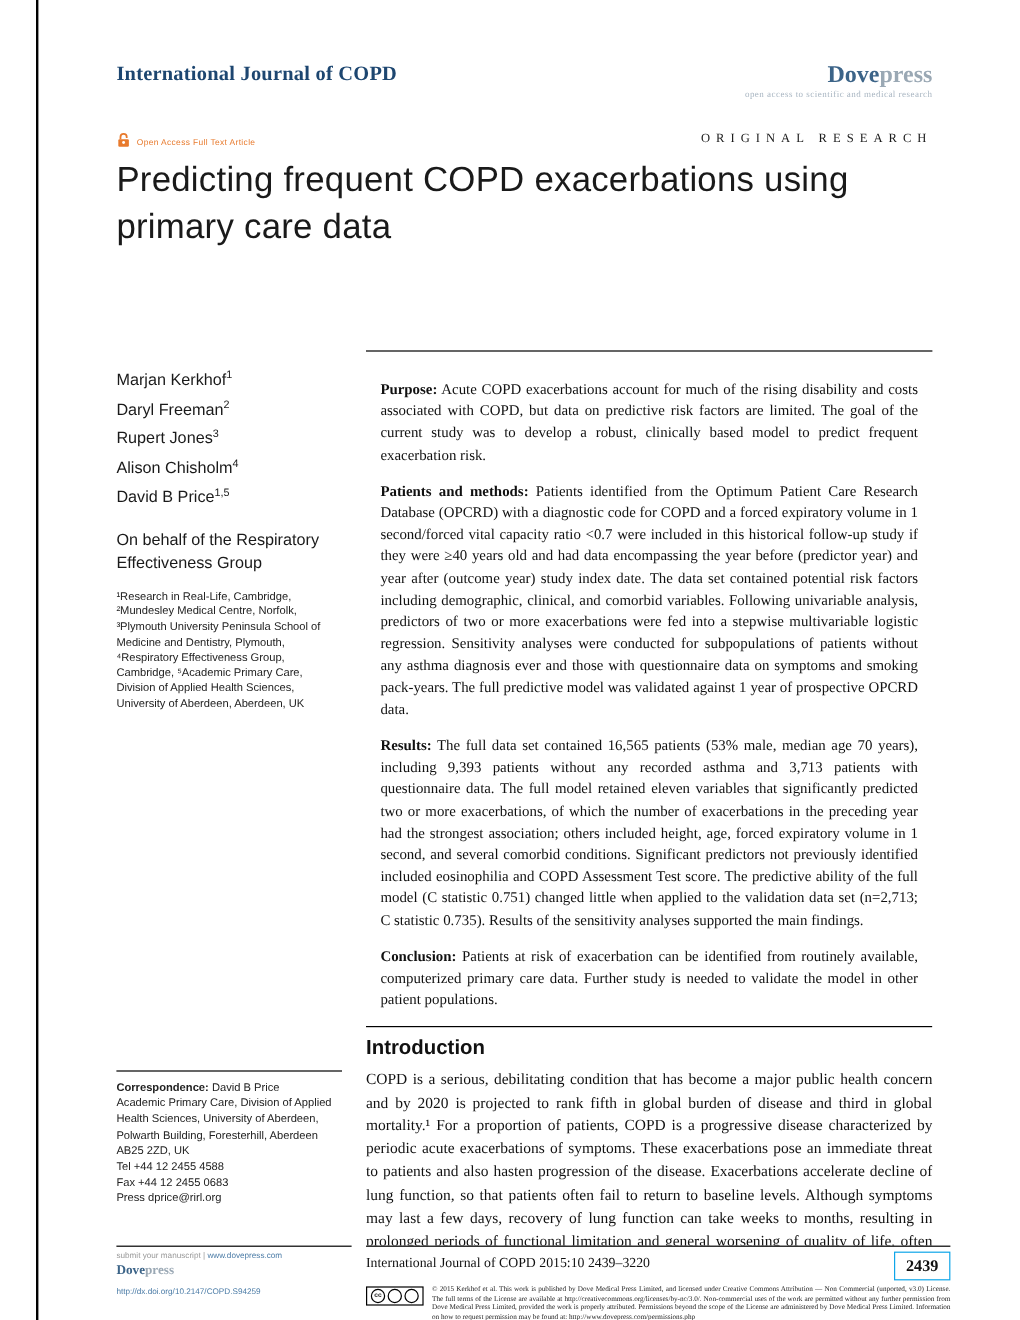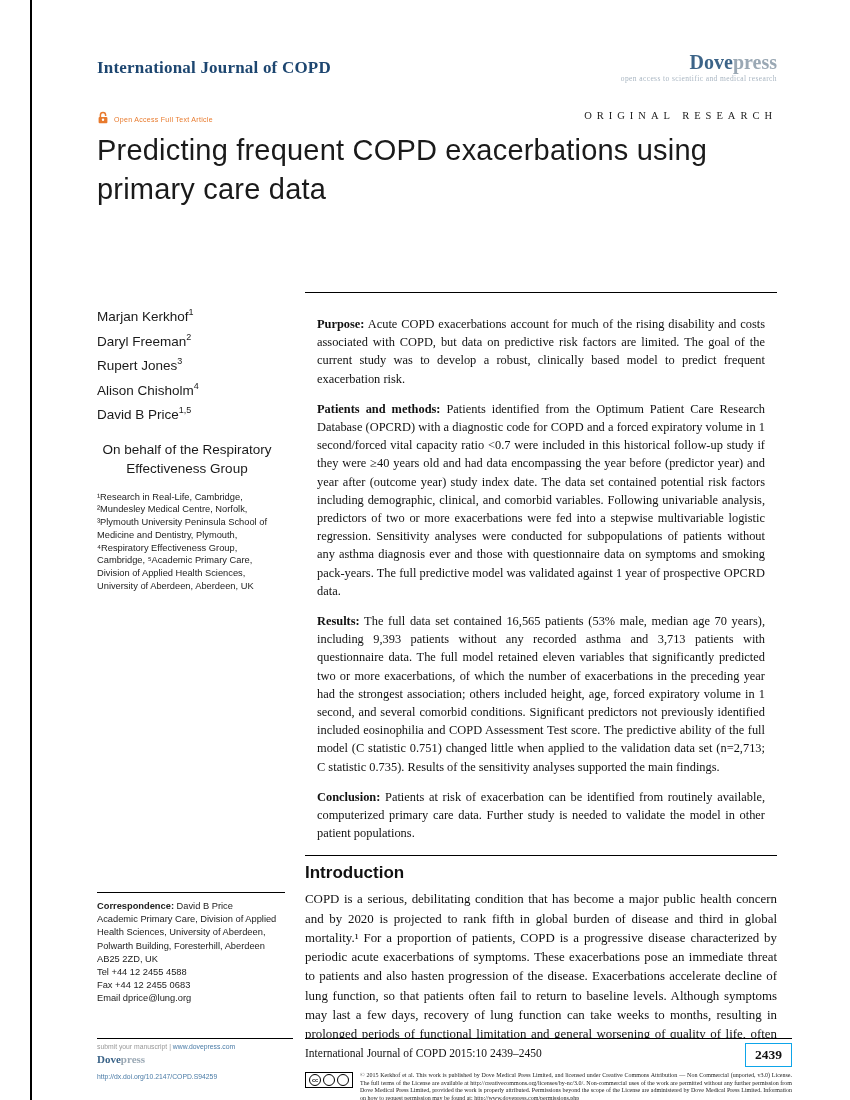--- a/index.html
+++ b/index.html
@@ -4,21 +4,21 @@
 <style>
   html,body{margin:0;padding:0;}
   body{
     width:850px;height:1100px;position:relative;background:#ffffff;
     font-family:"Liberation Serif",serif;color:#111;overflow:hidden;
   }
   .edge-bar{position:absolute;left:30px;top:0;width:2px;height:1100px;background:#000;}
   .content{position:absolute;left:97px;top:0;width:680px;height:1100px;}
 
   
-  .header{position:absolute;top:52px;left:0;width:680px;display:flex;justify-content:space-between;align-items:center;}
+  .header{position:absolute;top:52px;left:0;width:680px;display:flex;justify-content:space-between;align-items:flex-start;}
   .journal-name{font-size:17px;font-weight:bold;color:#1d4670;letter-spacing:.2px;}
   .publisher{text-align:right;cursor:pointer;}
   .publisher-name{font-size:20px;font-weight:bold;line-height:20px;}
   .dove{color:#3c6488;}
   .press{color:#9aa8b4;}
   .tagline{font-size:7.5px;color:#a9b6c2;margin-top:2px;letter-spacing:.4px;}
 
   
   .oa-row{position:absolute;top:110px;left:0;width:680px;display:flex;justify-content:space-between;align-items:flex-start;}
   .oa-left{display:flex;align-items:center;gap:5px;}
@@ -29,21 +29,21 @@
   .title{position:absolute;top:131px;left:0;width:650px;font-family:"Liberation Sans",sans-serif;
     font-size:29px;line-height:39px;color:#1a1a1a;font-weight:400;letter-spacing:.2px;}
 
   
   .columns{position:absolute;top:292px;left:0;width:680px;height:746px;display:flex;}
   .left-col{width:196px;flex-shrink:0;position:relative;padding-top:10px;box-sizing:border-box;}
   .right-col{flex:1;margin-left:12px;border-top:1px solid #000;padding-top:10px;box-sizing:border-box;overflow:hidden;}
 
   .author-list{font-family:"Liberation Sans",sans-serif;font-size:13.5px;line-height:20px;color:#1a1a1a;}
   .author sup{font-size:9px;}
-  .on-behalf{margin-top:15px;font-family:"Liberation Sans",sans-serif;font-size:13.5px;line-height:19px;width:180px;color:#1a1a1a;text-align:center;}
+  .on-behalf{margin-top:15px;font-family:"Liberation Sans",sans-serif;font-size:13.5px;line-height:19px;width:180px;color:#1a1a1a;}
   .affiliations{margin-top:13px;font-family:"Liberation Sans",sans-serif;font-size:9.3px;line-height:12.8px;color:#222;width:186px;}
   .correspondence{position:absolute;top:600px;left:0;width:188px;border-top:1px solid #000;padding-top:7px;
     font-family:"Liberation Sans",sans-serif;font-size:9.3px;line-height:13.2px;color:#222;}
   .correspondence div{margin:0;}
 
   
   .abstract p{margin:12px;font-size:12.4px;line-height:18.2px;text-align:justify;}
   .abstract b{font-weight:bold;}
 
   
@@ -112,21 +112,21 @@
 
       <div class="on-behalf">On behalf of the Respiratory Effectiveness Group</div>
 
       <div class="affiliations">¹Research in Real-Life, Cambridge, ²Mundesley Medical Centre, Norfolk, ³Plymouth University Peninsula School of Medicine and Dentistry, Plymouth, ⁴Respiratory Effectiveness Group, Cambridge, ⁵Academic Primary Care, Division of Applied Health Sciences, University of Aberdeen, Aberdeen, UK</div>
 
       <div class="correspondence">
         <div><b>Correspondence:</b><span> David B Price</span></div>
         <div>Academic Primary Care, Division of Applied Health Sciences, University of Aberdeen, Polwarth Building, Foresterhill, Aberdeen AB25 2ZD, UK</div>
         <div>Tel +44 12 2455 4588</div>
         <div>Fax +44 12 2455 0683</div>
-        <div>Email dprice@lung.org</div>
+        <div>Press dprice@rirl.org</div>
       </div>
     </div>
 
     <div class="right-col">
       <div class="abstract">
         <p><b>Purpose:</b><span> Acute COPD exacerbations account for much of the rising disability and costs associated with COPD, but data on predictive risk factors are limited. The goal of the current study was to develop a robust, clinically based model to predict frequent exacerbation risk.</span></p>
         <p><b>Patients and methods:</b><span> Patients identified from the Optimum Patient Care Research Database (OPCRD) with a diagnostic code for COPD and a forced expiratory volume in 1 second/forced vital capacity ratio &lt;0.7 were included in this historical follow-up study if they were ≥40 years old and had data encompassing the year before (predictor year) and year after (outcome year) study index date. The data set contained potential risk factors including demographic, clinical, and comorbid variables. Following univariable analysis, predictors of two or more exacerbations were fed into a stepwise multivariable logistic regression. Sensitivity analyses were conducted for subpopulations of patients without any asthma diagnosis ever and those with questionnaire data on symptoms and smoking pack-years. The full predictive model was validated against 1 year of prospective OPCRD data.</span></p>
         <p><b>Results:</b><span> The full data set contained 16,565 patients (53% male, median age 70 years), including 9,393 patients without any recorded asthma and 3,713 patients with questionnaire data. The full model retained eleven variables that significantly predicted two or more exacerbations, of which the number of exacerbations in the preceding year had the strongest association; others included height, age, forced expiratory volume in 1 second, and several comorbid conditions. Significant predictors not previously identified included eosinophilia and COPD Assessment Test score. The predictive ability of the full model (C statistic 0.751) changed little when applied to the validation data set (n=2,713; C statistic 0.735). Results of the sensitivity analyses supported the main findings.</span></p>
         <p><b>Conclusion:</b><span> Patients at risk of exacerbation can be identified from routinely available, computerized primary care data. Further study is needed to validate the model in other patient populations.</span></p>
       </div>
@@ -140,21 +140,21 @@
 
   <div class="footer">
     <div class="footer-left">
       <div class="submit-line"><span>submit your manuscript | </span><span class="url">www.dovepress.com</span></div>
       <div class="footer-dove"><span class="dove">Dove</span><span class="press">press</span></div>
       <div class="footer-doi">http://dx.doi.org/10.2147/COPD.S94259</div>
     </div>
 
     <div class="footer-right">
       <div class="citation-row">
-        <div class="citation">International Journal of COPD 2015:10 2439–2450</div>
+        <div class="citation">International Journal of COPD 2015:10 2439–3220</div>
         <div class="page-box">2439</div>
       </div>
       <div class="license-row">
         <div class="cc-box">
           <span class="cc-circle">cc</span>
           <span class="cc-circle"></span>
           <span class="cc-circle"></span>
         </div>
         <div class="license-text">© 2015 Kerkhof et al. This work is published by Dove Medical Press Limited, and licensed under Creative Commons Attribution — Non Commercial (unported, v3.0) License. The full terms of the License are available at http://creativecommons.org/licenses/by-nc/3.0/. Non-commercial uses of the work are permitted without any further permission from Dove Medical Press Limited, provided the work is properly attributed. Permissions beyond the scope of the License are administered by Dove Medical Press Limited. Information on how to request permission may be found at: http://www.dovepress.com/permissions.php</div>
       </div>

